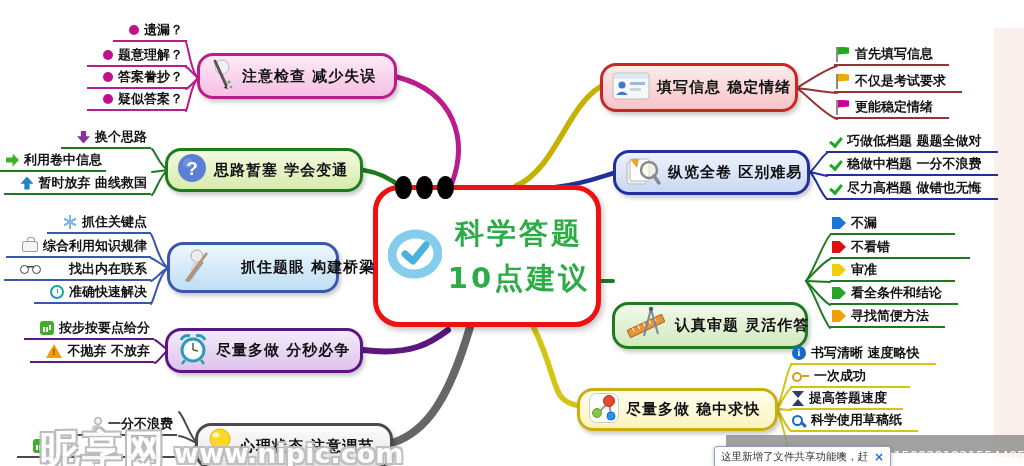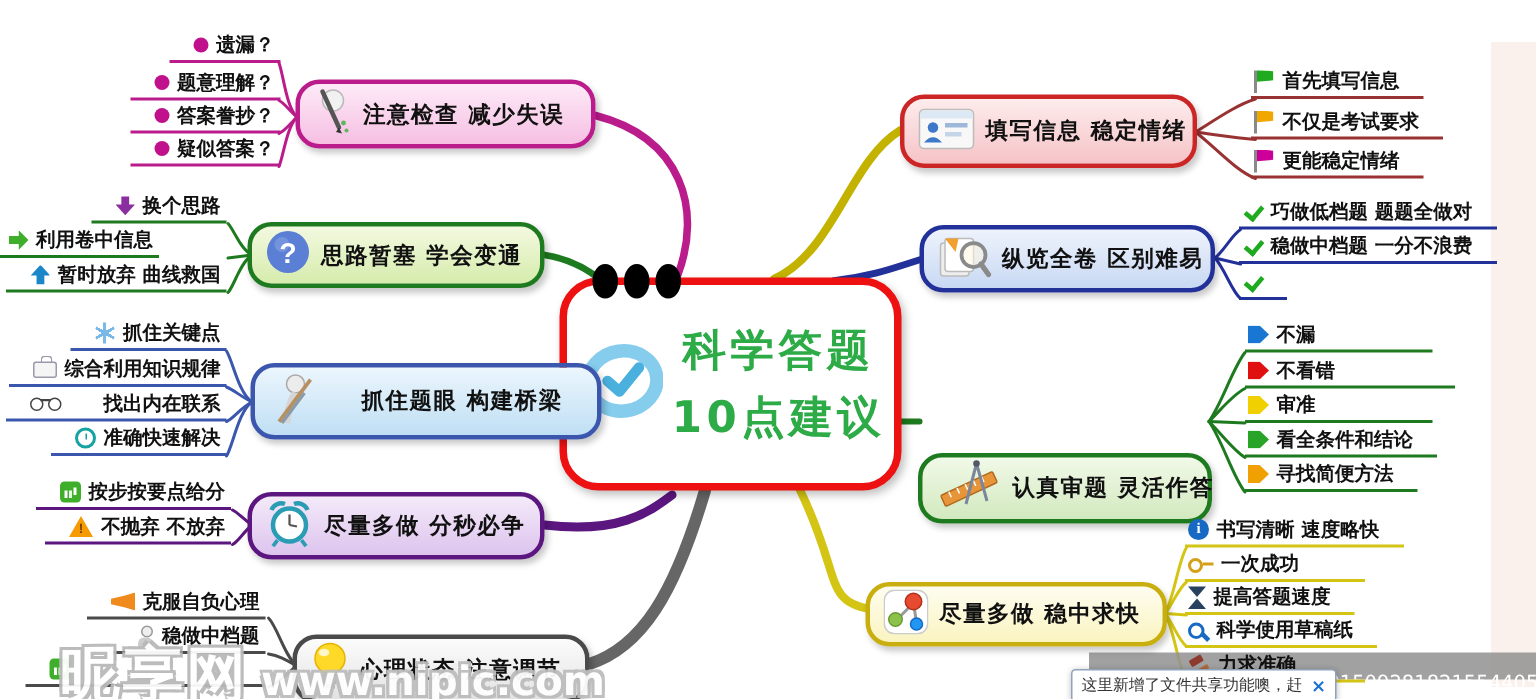--- a/index.html
+++ b/index.html
@@ -232,21 +232,21 @@
   </div>
   <div class="row row-l" style="right:918px;top:152px;border-color:#1e7a1e;">
     <span class="i-arr a-right"></span>
     <span>利用卷中信息</span>
   </div>
   <div class="row row-l" style="right:873px;top:175px;border-color:#1e7a1e;text-align:right;">
     <span class="i-arr a-up"></span>
     <span>暂时放弃 曲线救国</span>
   </div>
 
-  <div class="node" style="left:167px;top:242px;width:234px;height:51px;border-color:#3a56ad;background:linear-gradient(#ecf6fd,#bfdff4);gap:28px;">
+  <div class="node" style="left:167px;top:242px;width:172px;height:51px;border-color:#3a56ad;background:linear-gradient(#ecf6fd,#bfdff4);gap:28px;">
     <span>
       <svg width="34" height="36" viewBox="0 0 34 36">
         <circle cx="18" cy="8" r="6" fill="#ececec" stroke="#aaa"></circle>
         <path d="M18 14 C14 20 13 26 12 34" stroke="#d5d5d5" stroke-width="5" fill="none"></path>
         <line x1="7" y1="33" x2="28" y2="5" stroke="#b8905f" stroke-width="2.5"></line>
         <line x1="9" y1="34" x2="24" y2="14" stroke="#8899aa" stroke-width="2"></line>
       </svg>
     </span>
     <span class="ttl">抓住题眼 构建桥梁</span>
   </div>
@@ -294,27 +294,23 @@
     <span>
       <svg width="26" height="34" viewBox="0 0 26 34">
         <circle cx="13" cy="12" r="10" fill="#ffd928" stroke="#e8b200"></circle>
         <ellipse cx="9" cy="8" rx="3.5" ry="2.5" fill="#fff" opacity=".75"></ellipse>
         <rect x="9" y="22" width="8" height="7" rx="2" fill="#c9c9c9" stroke="#999"></rect>
         <rect x="10" y="29" width="6" height="3" fill="#888"></rect>
       </svg>
     </span>
     <span class="ttl">心理状态 注意调节</span>
   </div>
-  <div class="row row-l" style="right:847px;top:393px;border-color:#4a4a4a;">
-    <span class="i-mega"></span>
-    <span>克服自负心理</span>
-  </div>
   <div class="row row-l" style="right:847px;top:416px;border-color:#4a4a4a;">
     <span class="i-person"></span>
-    <span>稳做中档题</span>
+    <span>一分不浪费</span>
   </div>
   <div class="row row-l" style="right:847px;top:438px;width:160px;border-color:#4a4a4a;">
     <span class="i-grade"></span>
     <span></span>
   </div>
 
   <div class="node" style="left:600px;top:63px;width:198px;height:49px;border-color:#cc2525;background:linear-gradient(#fdecec,#f6c3c7);">
     <span>
       <svg width="38" height="28" viewBox="0 0 38 28">
         <rect x="1" y="1" width="36" height="26" rx="3" fill="#f8f8f8" stroke="#bbb"></rect>
@@ -355,20 +351,21 @@
   <div class="row row-r" style="left:826px;top:133px;border-color:#22309a;">
     <span class="i-check"></span>
     <span>巧做低档题 题题全做对</span>
   </div>
   <div class="row row-r" style="left:826px;top:156px;border-color:#22309a;">
     <span class="i-check"></span>
     <span>稳做中档题 一分不浪费</span>
   </div>
   <div class="row row-r" style="left:826px;top:180px;border-color:#22309a;">
     <span class="i-check"></span>
+    <span>尽力高档题 做错也无悔</span>
   </div>
 
   <div class="node" style="left:612px;top:258px;width:196px;height:47px;border-color:#1e7a1e;background:linear-gradient(#f1f9e8,#d2e9bf);margin-top:44px;">
     <span>
       <svg width="44" height="36" viewBox="0 0 44 36">
         <g transform="rotate(-25 22 20)">
           <rect x="3" y="16" width="38" height="8" rx="1" fill="#e8953a" stroke="#b06a20"></rect>
           <line x1="9" y1="16" x2="9" y2="20" stroke="#fff"></line>
             <line x1="15" y1="16" x2="15" y2="20" stroke="#fff"></line>
           <line x1="21" y1="16" x2="21" y2="20" stroke="#fff"></line>
@@ -424,24 +421,20 @@
     <span>一次成功</span>
   </div>
   <div class="row row-r" style="left:790px;top:390px;border-color:#d4c414;">
     <span class="i-hour"></span>
     <span>提高答题速度</span>
   </div>
   <div class="row row-r" style="left:790px;top:412px;border-color:#d4c414;">
     <span class="i-mag"></span>
     <span>科学使用草稿纸</span>
   </div>
-  <div class="row row-r" style="left:790px;top:435px;width:120px;border-color:#d4c414;">
-    <span class="i-gavel"></span>
-    <span>力求准确</span>
-  </div>
 
   <div class="wm-band">
     <span style="left:8px;">ID:720</span>
     <span style="left:138px;">0:20150928182155440576</span>
   </div>
 
   <div class="wm-left">
     <span class="wm-site">昵享网</span>
     <span class="wm-url">www.nipic.com</span>
   </div>

